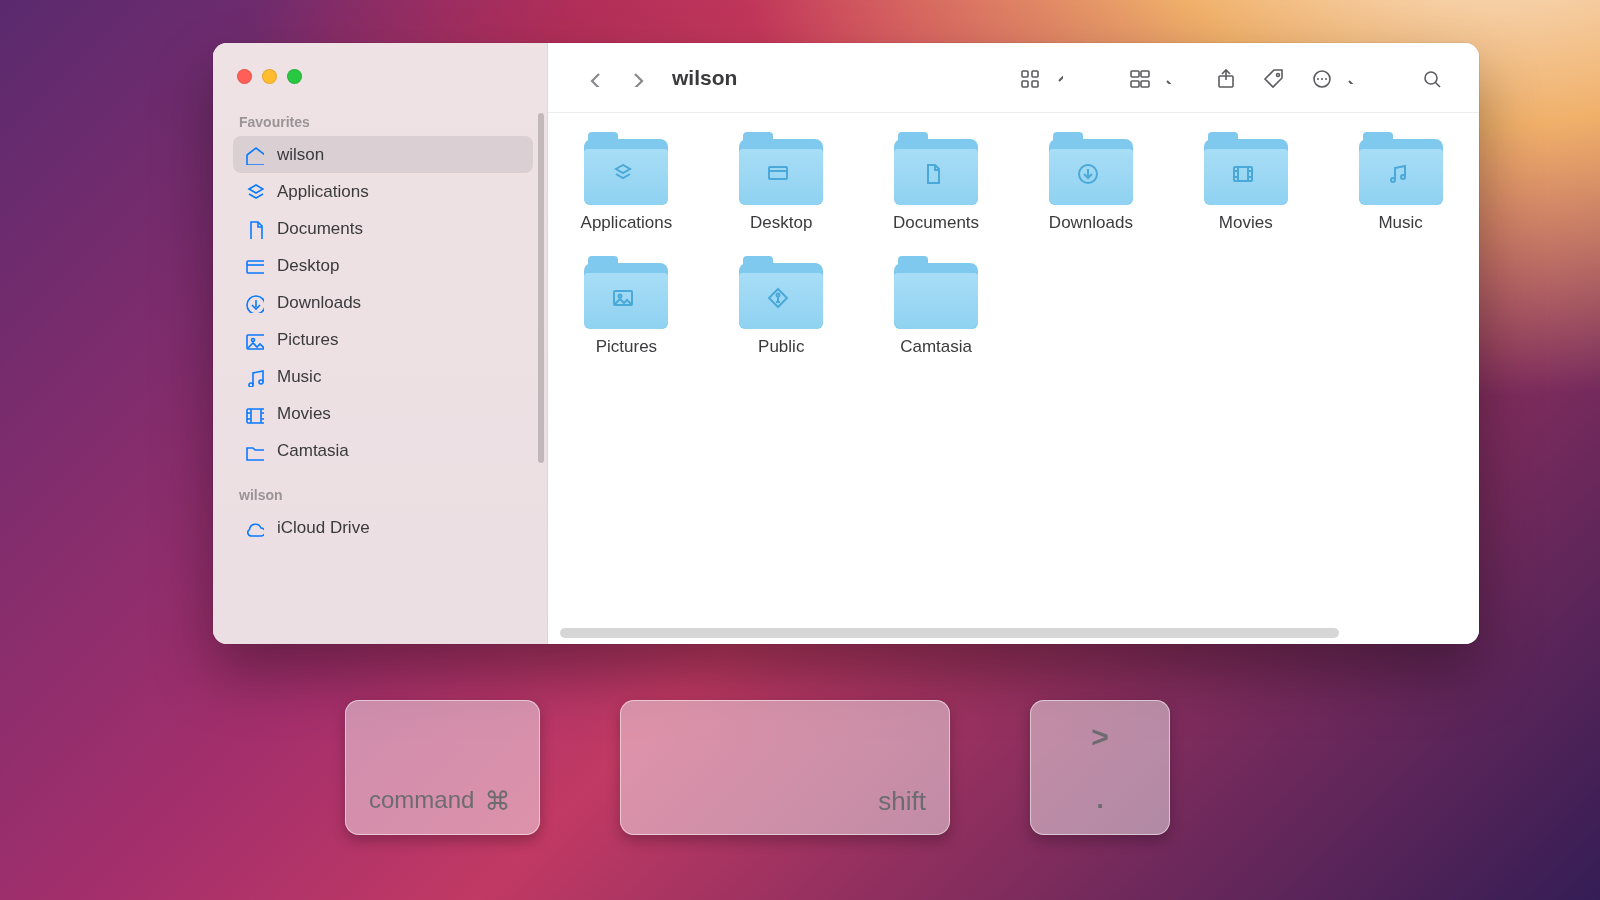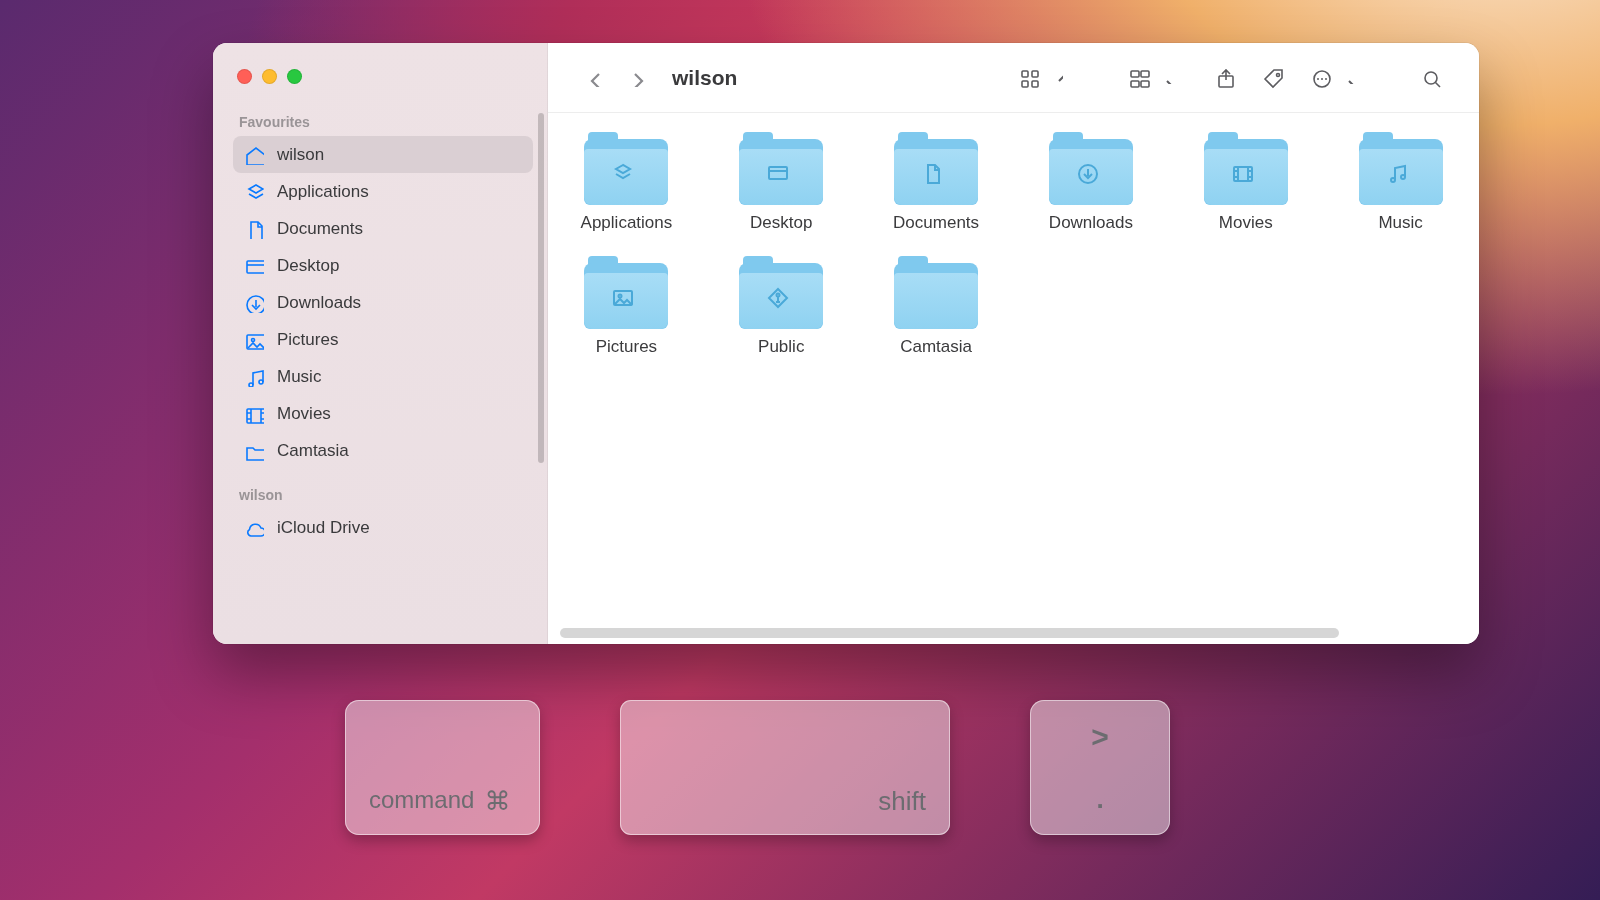--- a/index.html
+++ b/index.html
@@ -136,21 +136,21 @@
   .keys { position:absolute; left:0; right:0; top:700px; display:flex; gap:80px; padding-left:345px; }
   .key {
     background: rgba(255,255,255,.45);
     border-radius: 14px;
     box-shadow: 0 6px 14px rgba(0,0,0,.25), inset 0 0 0 1px rgba(255,255,255,.5);
     display:flex; flex-direction:column; justify-content:flex-end;
     padding: 18px 24px;
     color:#6c6c70; font-size:22px;
   }
   .key.cmd   { width:195px; height:135px; align-items:flex-start; justify-content:flex-end; font-size:24px;}
-  .key.shift { width:330px; height:135px; align-items:flex-end; justify-content:flex-end; font-size:26px;border-radius:11px;}
+  .key.shift { width:330px; height:135px; align-items:flex-end; justify-content:flex-end; font-size:26px;}
   .key.sym   { width:140px; height:135px; align-items:center; justify-content:center; gap:20px; }
   .key.sym .top { font-size:30px; font-weight:600; }
   .key.sym .bot { font-size:26px; font-weight:600; margin-top:10px;}
   .cmd-row { display:flex; gap:10px; }
   .cmd-sym { font-size:26px; }
 </style>
 </head>
 <body>
 
 <svg width="0" height="0" style="position:absolute">

